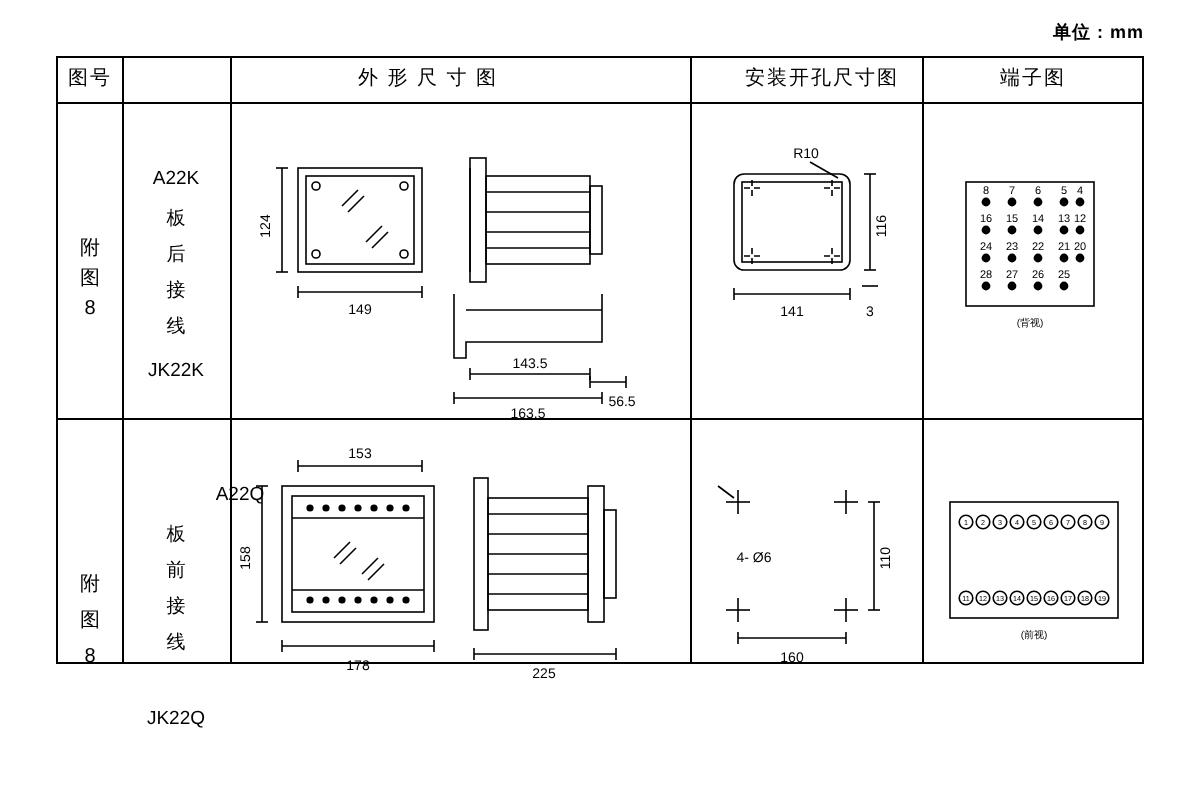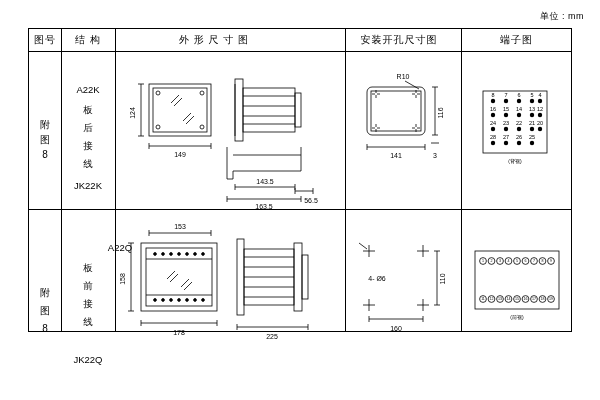--- a/index.html
+++ b/index.html
@@ -15,24 +15,25 @@
     position: relative;
     overflow: hidden;
   }
   .page {
     position: absolute;
     left: 0; top: 0;
     width: 600px; height: 400px;
   }
   .unit-label {
     position: absolute;
-    right: 16px;
+    right: 28px;
     top: 10px;
     font-size: 9px;
     letter-spacing: 0.5px;
+    font-weight: bold;
   }
   
   .tbl {
     position: absolute;
     left: 28px;
     top: 28px;
     width: 544px;
     height: 304px;
     border: 1px solid #000;
     box-sizing: border-box;
@@ -96,23 +97,22 @@
     <div class="vline" style="left:32px;"></div>
     <div class="vline" style="left:86px;"></div>
     <div class="vline" style="left:316px;"></div>
     <div class="vline" style="left:432px;"></div>
 
     <div class="hline" style="top:22px;"></div>
 
     <div class="hline" style="top:180px;"></div>
 
     <div class="hdr" style="left:0;width:32px;">图号</div>
-    <div class="hdr" style="left:32px;width:54px;">结 构</div>
     <div class="hdr" style="left:70px;width:230px;">外 形 尺 寸 图</div>
-    <div class="hdr" style="left:312px;width:116px;">安装开孔尺寸图</div>
+    <div class="hdr" style="left:324px;width:116px;">安装开孔尺寸图</div>
     <div class="hdr" style="left:432px;width:111px;text-align:center;">端子图</div>
 
     <div class="vert-text" style="left:0;width:32px;top:88px;">附</div>
     <div class="vert-text" style="left:0;width:32px;top:103px;">图</div>
     <div class="vert-text" style="left:0;width:32px;top:118px;">8</div>
 
     <div class="cell-label" style="left:32px;width:54px;top:54px;">A22K</div>
     <div class="cell-label" style="left:32px;width:54px;top:74px;">板</div>
     <div class="cell-label" style="left:32px;width:54px;top:92px;">后</div>
     <div class="cell-label" style="left:32px;width:54px;top:110px;">接</div>

